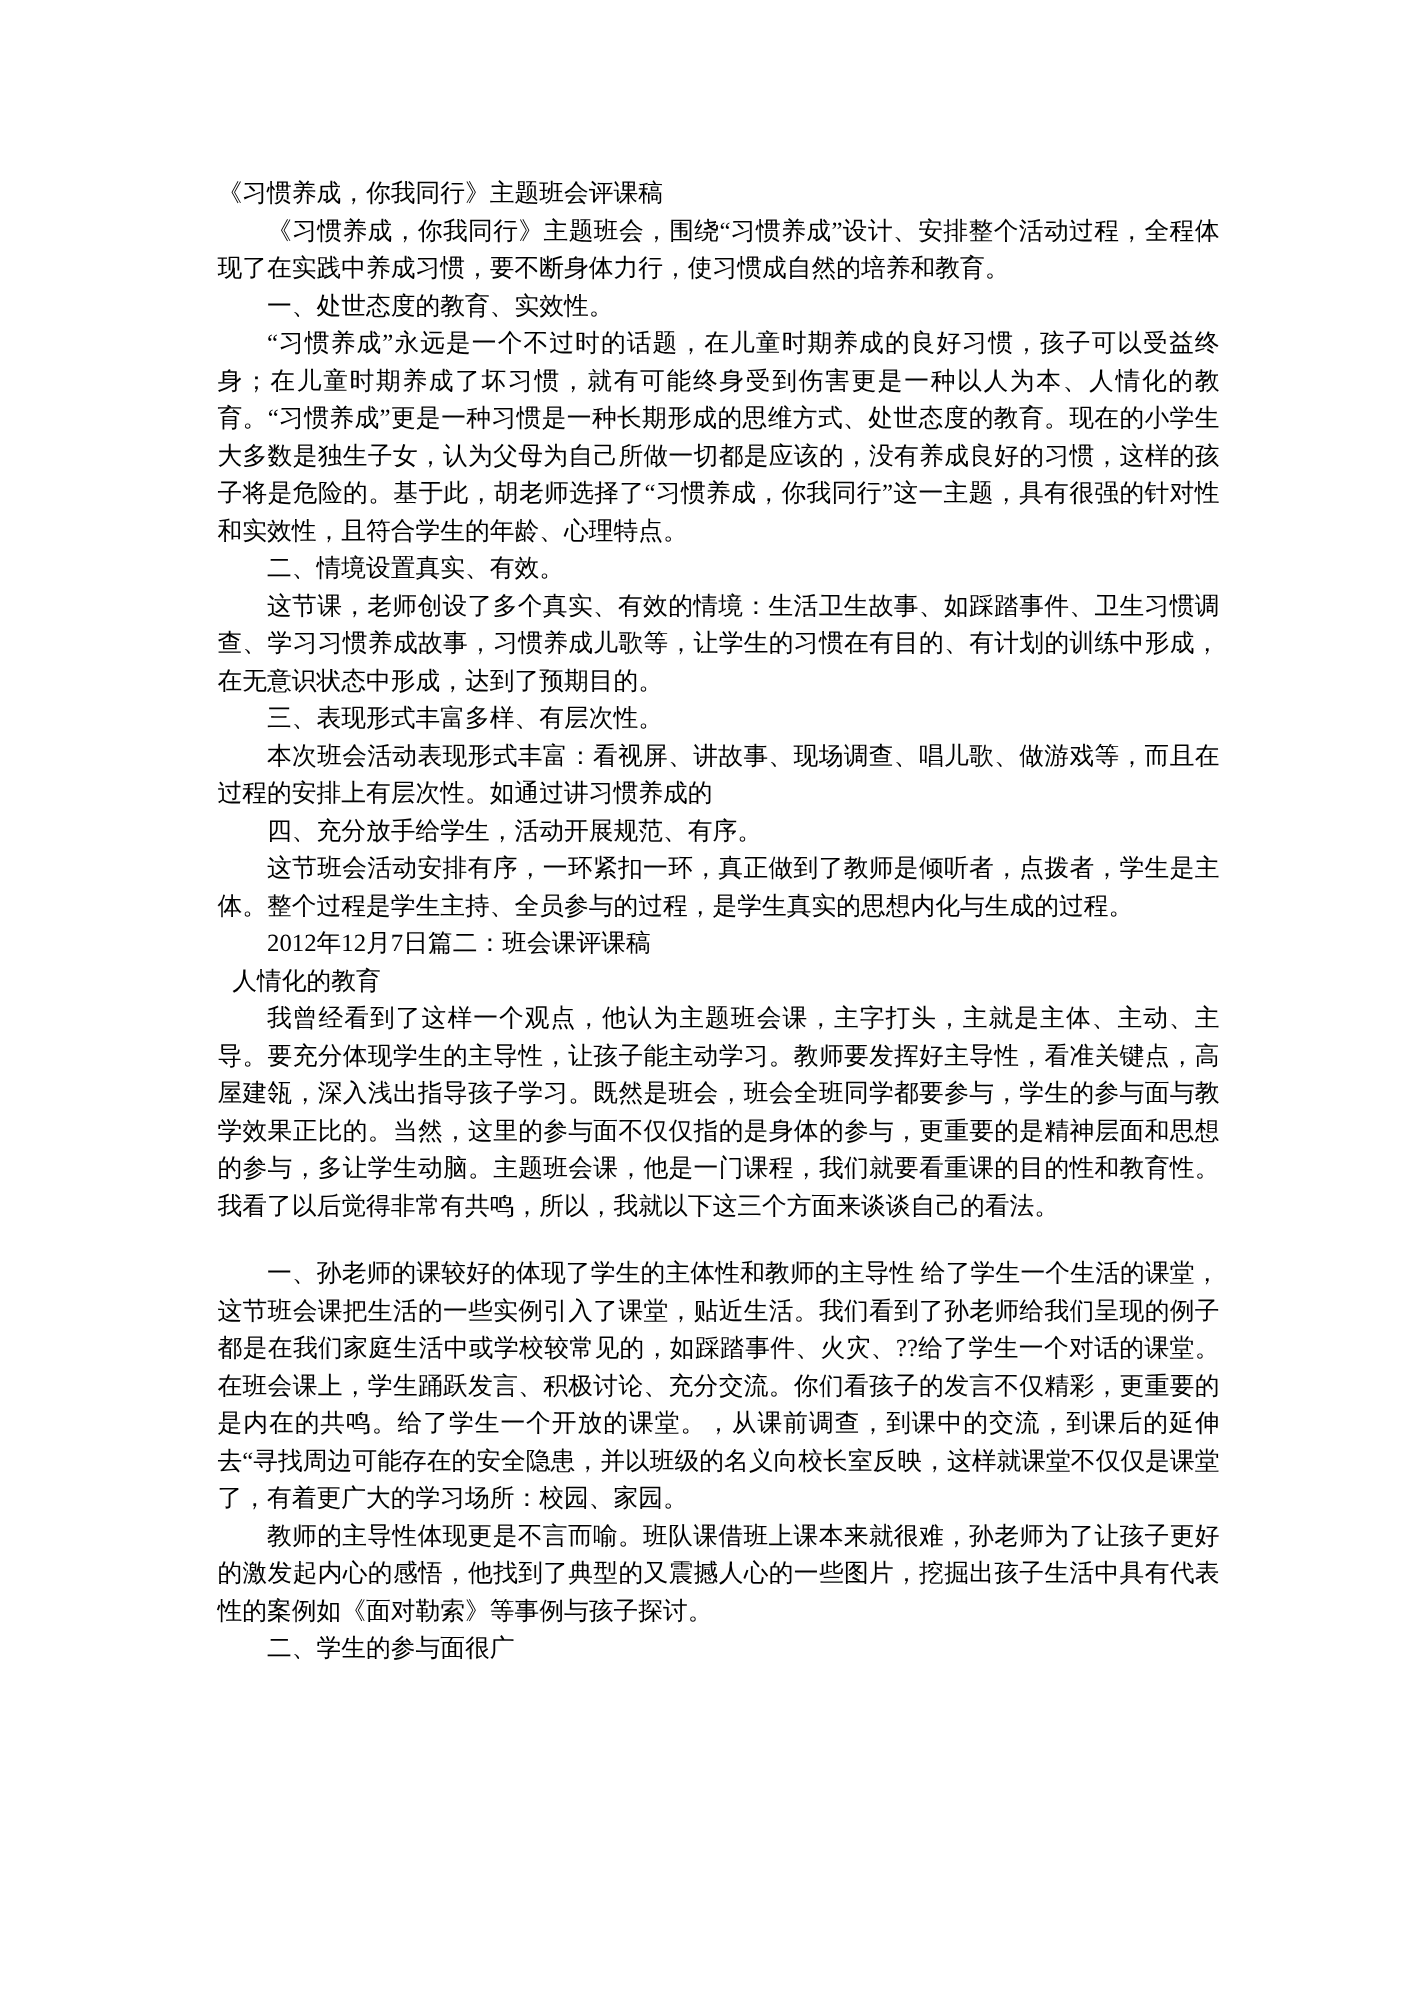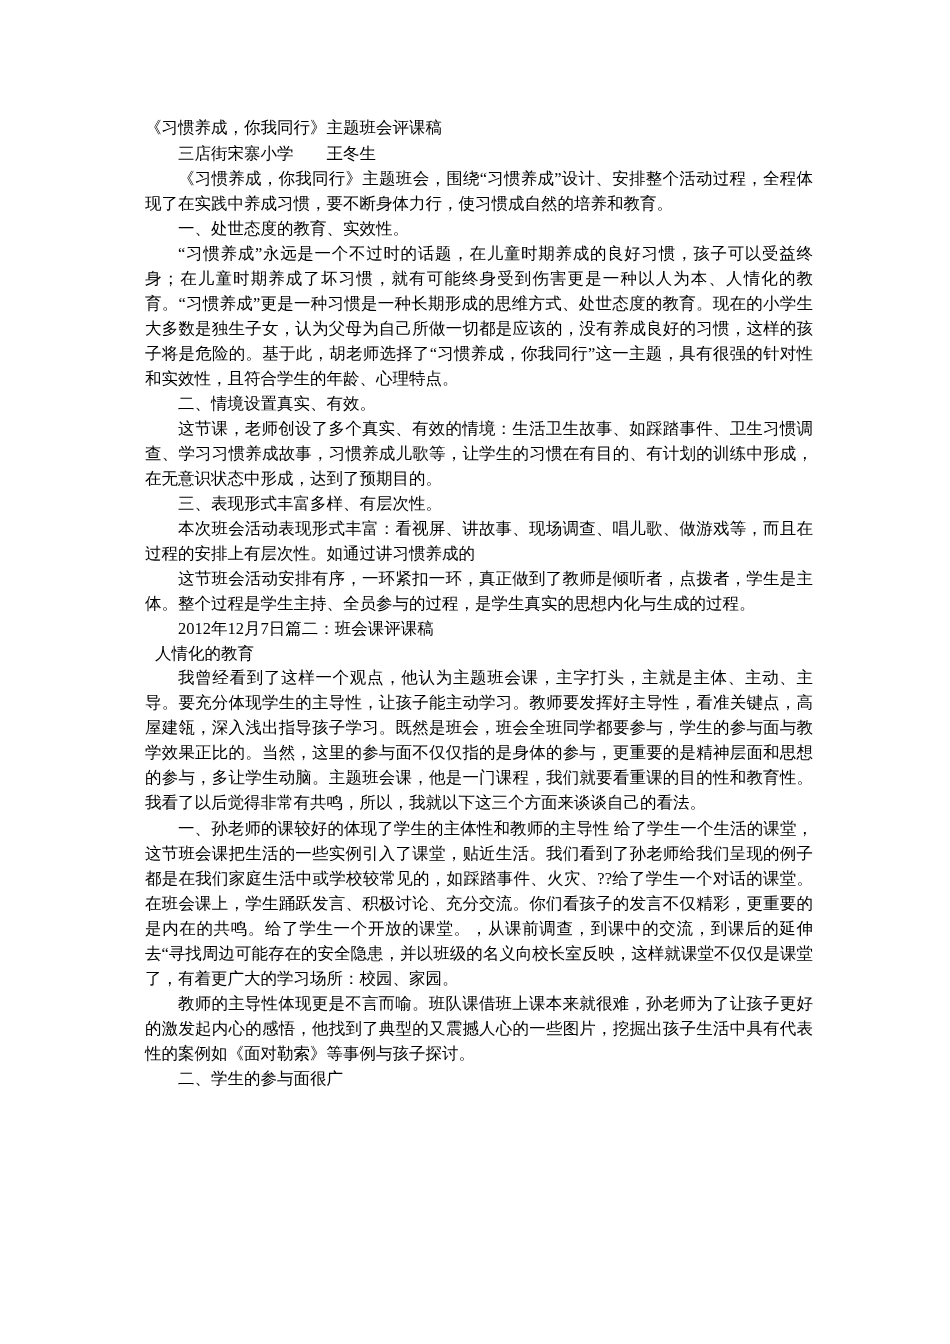--- a/index.html
+++ b/index.html
@@ -30,30 +30,30 @@
     padding: 0;
     word-break: break-all;
     overflow-wrap: break-word;
   }
 </style>
 </head>
 <body>
 
 <div class="page">
   <div class="doc">
-      <p class="para" style="text-indent: 0em; font-family: Liberation Mono, monospace;">《习惯养成，你我同行》主题班会评课稿</p>
-      <p class="para" style="text-indent: 2em;">三店街宋寨小学　　王冬生</p>
+      <p class="para" style="text-indent: 0em;">《习惯养成，你我同行》主题班会评课稿</p>
       <p class="para" style="text-indent: 2em;">《习惯养成，你我同行》主题班会，围绕“习惯养成”设计、安排整个活动过程，全程体现了在实践中养成习惯，要不断身体力行，使习惯成自然的培养和教育。</p>
       <p class="para" style="text-indent: 2em;">一、处世态度的教育、实效性。</p>
       <p class="para" style="text-indent: 2em;">“习惯养成”永远是一个不过时的话题，在儿童时期养成的良好习惯，孩子可以受益终身；在儿童时期养成了坏习惯，就有可能终身受到伤害更是一种以人为本、人情化的教育。“习惯养成”更是一种习惯是一种长期形成的思维方式、处世态度的教育。现在的小学生大多数是独生子女，认为父母为自己所做一切都是应该的，没有养成良好的习惯，这样的孩子将是危险的。基于此，胡老师选择了“习惯养成，你我同行”这一主题，具有很强的针对性和实效性，且符合学生的年龄、心理特点。</p>
       <p class="para" style="text-indent: 2em;">二、情境设置真实、有效。</p>
       <p class="para" style="text-indent: 2em;">这节课，老师创设了多个真实、有效的情境：生活卫生故事、如踩踏事件、卫生习惯调查、学习习惯养成故事，习惯养成儿歌等，让学生的习惯在有目的、有计划的训练中形成，在无意识状态中形成，达到了预期目的。</p>
       <p class="para" style="text-indent: 2em;">三、表现形式丰富多样、有层次性。</p>
       <p class="para" style="text-indent: 2em;">本次班会活动表现形式丰富：看视屏、讲故事、现场调查、唱儿歌、做游戏等，而且在过程的安排上有层次性。如通过讲习惯养成的</p>
+      <p class="para" style="text-indent: 2em;">四、充分放手给学生，活动开展规范、有序。</p>
       <p class="para" style="text-indent: 2em;">这节班会活动安排有序，一环紧扣一环，真正做到了教师是倾听者，点拨者，学生是主体。整个过程是学生主持、全员参与的过程，是学生真实的思想内化与生成的过程。</p>
       <p class="para" style="text-indent: 2em;">2012年12月7日篇二：班会课评课稿</p>
       <p class="para" style="text-indent: 0.6em;">人情化的教育</p>
-      <p class="para" style="text-indent: 2em; font-family: Liberation Mono, monospace;">我曾经看到了这样一个观点，他认为主题班会课，主字打头，主就是主体、主动、主导。要充分体现学生的主导性，让孩子能主动学习。教师要发挥好主导性，看准关键点，高屋建瓴，深入浅出指导孩子学习。既然是班会，班会全班同学都要参与，学生的参与面与教学效果正比的。当然，这里的参与面不仅仅指的是身体的参与，更重要的是精神层面和思想的参与，多让学生动脑。主题班会课，他是一门课程，我们就要看重课的目的性和教育性。我看了以后觉得非常有共鸣，所以，我就以下这三个方面来谈谈自己的看法。</p>
-      <p class="para" style="text-indent: 2em;">一、孙老师的课较好的体现了学生的主体性和教师的主导性 给了学生一个生活的课堂，这节班会课把生活的一些实例引入了课堂，贴近生活。我们看到了孙老师给我们呈现的例子都是在我们家庭生活中或学校较常见的，如踩踏事件、火灾、??给了学生一个对话的课堂。在班会课上，学生踊跃发言、积极讨论、充分交流。你们看孩子的发言不仅精彩，更重要的是内在的共鸣。给了学生一个开放的课堂。，从课前调查，到课中的交流，到课后的延伸去“寻找周边可能存在的安全隐患，并以班级的名义向校长室反映，这样就课堂不仅仅是课堂了，有着更广大的学习场所：校园、家园。</p>
+      <p class="para" style="text-indent: 2em;">我曾经看到了这样一个观点，他认为主题班会课，主字打头，主就是主体、主动、主导。要充分体现学生的主导性，让孩子能主动学习。教师要发挥好主导性，看准关键点，高屋建瓴，深入浅出指导孩子学习。既然是班会，班会全班同学都要参与，学生的参与面与教学效果正比的。当然，这里的参与面不仅仅指的是身体的参与，更重要的是精神层面和思想的参与，多让学生动脑。主题班会课，他是一门课程，我们就要看重课的目的性和教育性。我看了以后觉得非常有共鸣，所以，我就以下这三个方面来谈谈自己的看法。</p>
+      <p class="para" style="text-indent: 2em; margin-top: 20px;">一、孙老师的课较好的体现了学生的主体性和教师的主导性 给了学生一个生活的课堂，这节班会课把生活的一些实例引入了课堂，贴近生活。我们看到了孙老师给我们呈现的例子都是在我们家庭生活中或学校较常见的，如踩踏事件、火灾、??给了学生一个对话的课堂。在班会课上，学生踊跃发言、积极讨论、充分交流。你们看孩子的发言不仅精彩，更重要的是内在的共鸣。给了学生一个开放的课堂。，从课前调查，到课中的交流，到课后的延伸去“寻找周边可能存在的安全隐患，并以班级的名义向校长室反映，这样就课堂不仅仅是课堂了，有着更广大的学习场所：校园、家园。</p>
       <p class="para" style="text-indent: 2em;">教师的主导性体现更是不言而喻。班队课借班上课本来就很难，孙老师为了让孩子更好的激发起内心的感悟，他找到了典型的又震撼人心的一些图片，挖掘出孩子生活中具有代表性的案例如《面对勒索》等事例与孩子探讨。</p>
       <p class="para" style="text-indent: 2em;">二、学生的参与面很广</p>
     </div>
 </div>
 
 </body></html>

